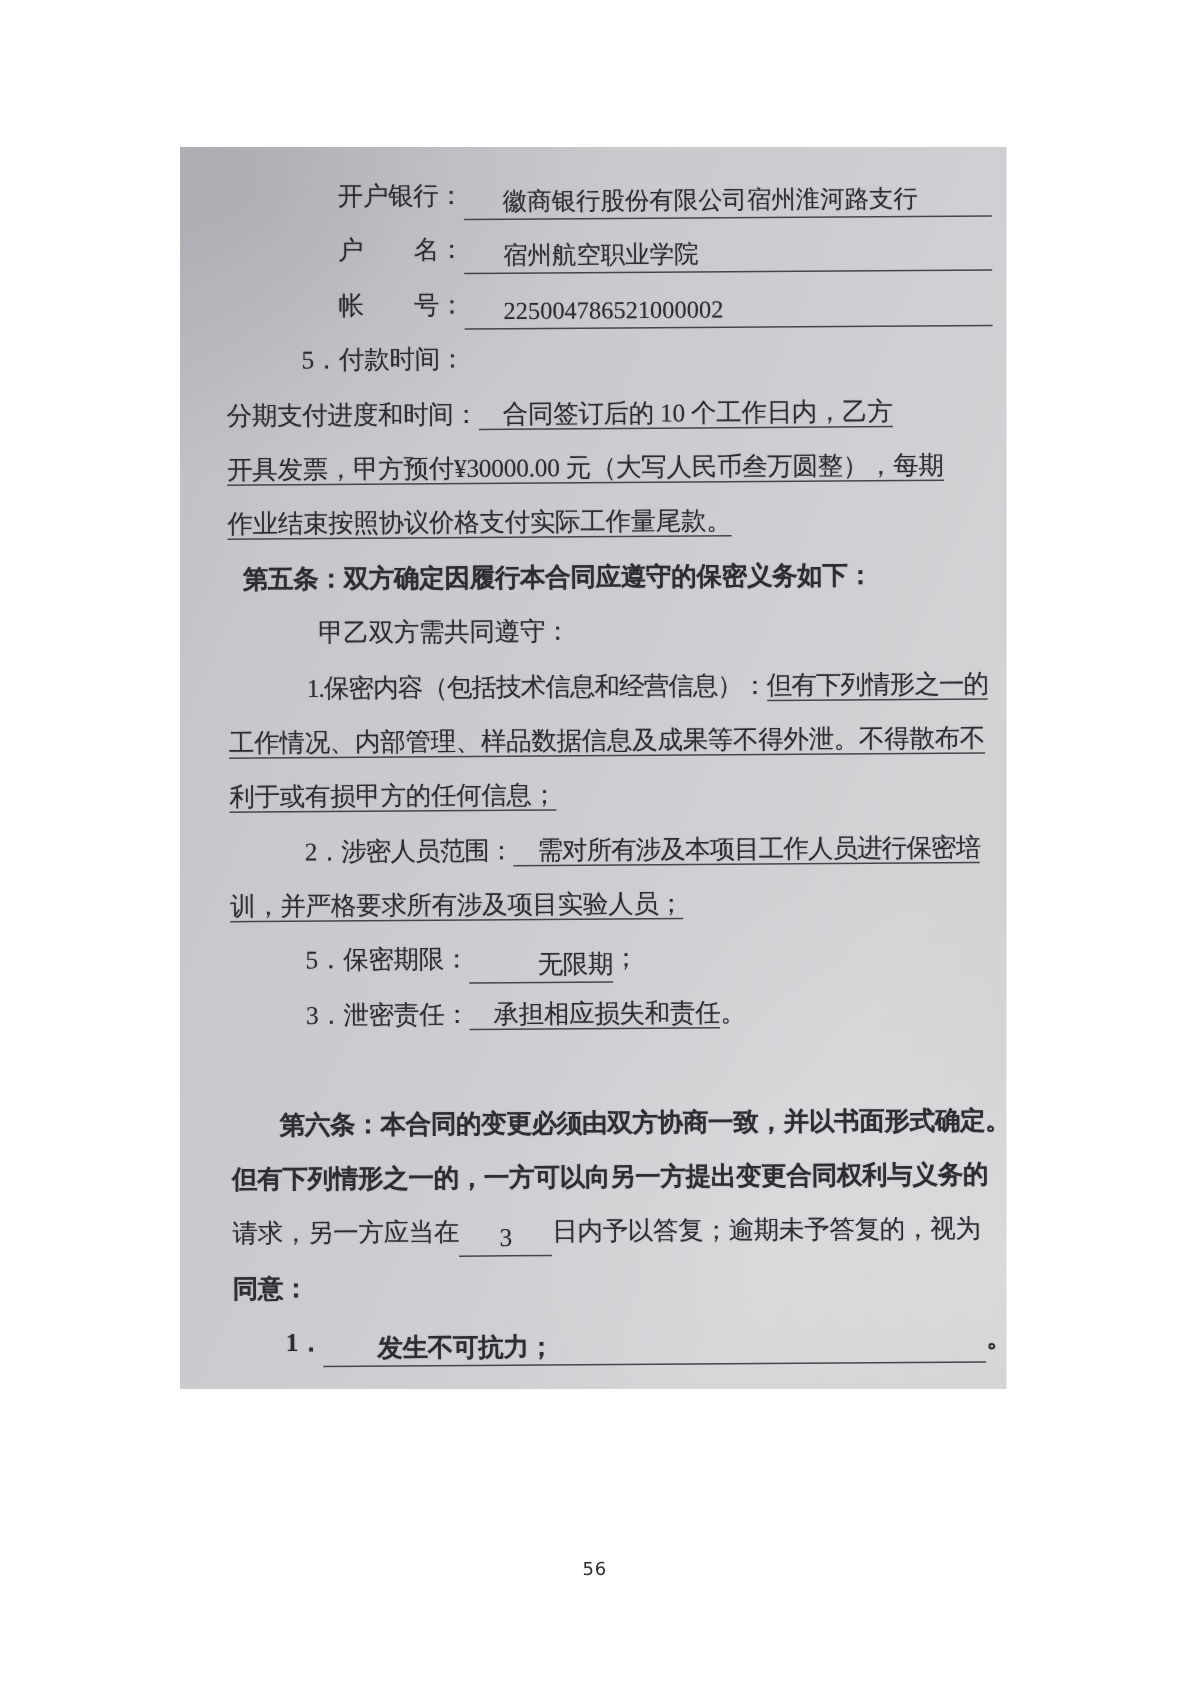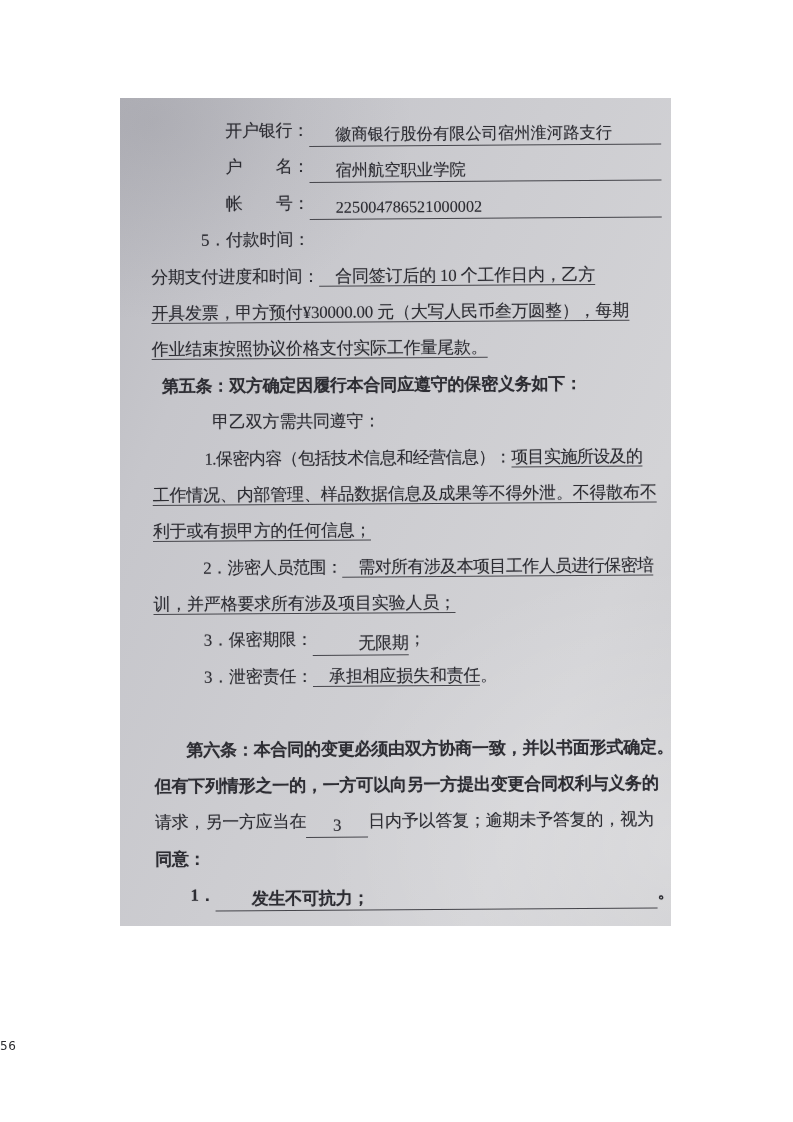--- a/index.html
+++ b/index.html
@@ -32,21 +32,21 @@
   .lead{padding-left:16px;}
   .field{
     display:inline-block;border-bottom:1.6px solid #45454b;
     line-height:22px;vertical-align:-4px;
   }
   .bank-field{width:326px;padding-left:26px;font-size:16.3px;letter-spacing:0;}
   .term-field{width:96px;text-align:right;}
   .days-field{width:62px;text-align:center;}
   .force-field{width:406px;padding-left:36px;}
   .page-num{
-    position:absolute;left:0;top:1039px;width:100%;
+    position:absolute;left:0;top:1039px;width:100%;text-align:center;
     font-family:"DejaVu Sans","Liberation Sans",sans-serif;
     font-size:12px;color:#2b2b2e;letter-spacing:0.5px;
   }
 </style>
 </head>
 <body>
 
 <div class="photo">
   <div class="content">
 
@@ -80,41 +80,41 @@
 
     <div class="ln in10 b">
       <span>第五条：</span><span>双方确定因履行本合同应遵守的保密义务如下：</span>
     </div>
 
     <div class="ln in60">
       <span>甲乙双方需共同遵守：</span>
     </div>
 
     <div class="ln in52 tight">
-      <span>1.保密内容（包括技术信息和经营信息）：</span><span class="u">项目实施所设及的</span>
+      <span>1.保密内容（包括技术信息和经营信息）：</span><span class="u">但有下列情形之一的</span>
     </div>
 
     <div class="ln">
       <span class="u">工作情况、内部管理、样品数据信息及成果等不得外泄。不得散布不</span>
     </div>
 
     <div class="ln">
       <span class="u">利于或有损甲方的任何信息；</span>
     </div>
 
     <div class="ln in50 tight">
       <span>2．涉密人员范围：</span><span class="u lead">需对所有涉及本项目工作人员进行保密培</span>
     </div>
 
     <div class="ln">
       <span class="u">训，并严格要求所有涉及项目实验人员；</span>
     </div>
 
     <div class="ln in50">
-      <span>3．保密期限：</span><span class="field term-field">无限期</span><span>；</span>
+      <span>5．保密期限：</span><span class="field term-field">无限期</span><span>；</span>
     </div>
 
     <div class="ln in50">
       <span>3．泄密责任：</span><span class="u lead">承担相应损失和责任</span><span>。</span>
     </div>
 
     <div class="ln"></div>
 
     <div class="ln in32 b">
       <span>第六条：</span><span>本合同的变更必须由双方协商一致，并以书面形式确定。</span>

